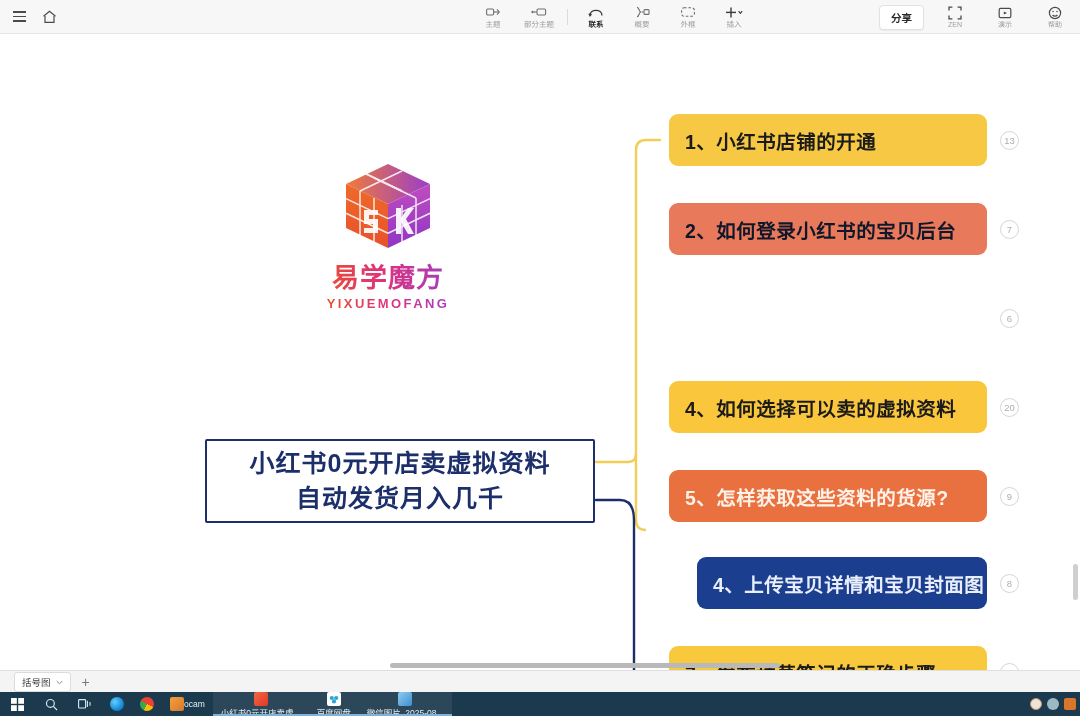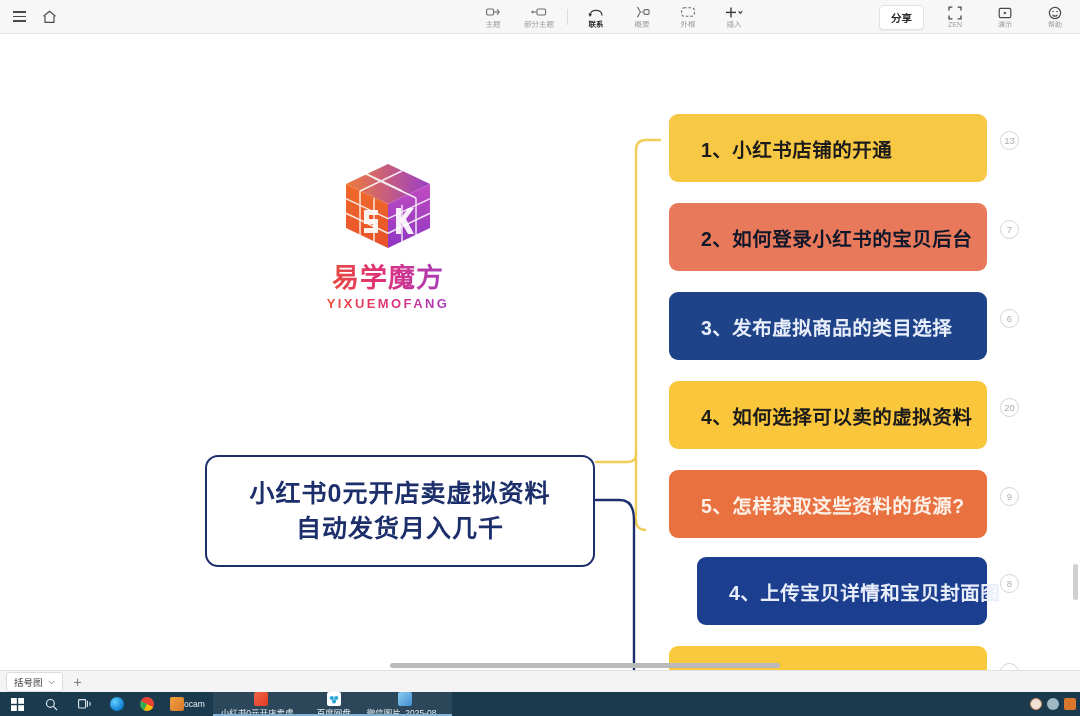--- a/index.html
+++ b/index.html
@@ -84,31 +84,31 @@
     -webkit-background-clip: text; background-clip: text; color: transparent;
   }
   .promo {
     position: absolute; left: 186px; top: 330px; width: 420px; text-align: center;
     font-size: 14.5px; font-weight: bold; color: #16205c; letter-spacing: .4px;
     white-space: nowrap;
   }
 
   
   .root-node {
-    position: absolute; left: 205px; top: 405px; width: 390px; height: 112px;
-    border: 2.5px solid #1c2f6b; border-radius: 13px; background: #ffffff;
+    position: absolute; left: 205px; top: 405px; width: 390px; height: 84px;
+    border: 2.5px solid #1c2f6b; border-radius: 2px; background: #ffffff;
     display: flex; flex-direction: column; align-items: center; justify-content: center;
-    color: #1c2f6b; cursor: pointer; margin-top: 16px;
+    color: #1c2f6b; cursor: pointer;
   }
   .root-line { font-size: 25px; font-weight: bold; letter-spacing: 1px; line-height: 35px; white-space: nowrap; }
 
   
   .topic {
-    position: absolute; height: 68px; border-radius: 9px;
-    display: flex; align-items: center; padding-left: 32px;
+    position: absolute; height: 52px; border-radius: 9px;
+    display: flex; align-items: center; padding-left: 16px;
     font-size: 19.5px; font-weight: bold; letter-spacing: .5px;
     cursor: pointer; white-space: nowrap;
   }
   .badge {
     position: absolute; width: 19px; height: 19px; border-radius: 50%;
     border: 1px solid #d5d5d5; background: #ffffff;
     display: flex; align-items: center; justify-content: center;
     font-size: 9.5px; color: #aeaeae; cursor: pointer;
   }
 
@@ -119,21 +119,21 @@
   }
   .vscroll {
     position: absolute; right: 2px; top: 530px; width: 5px; height: 36px;
     background: #cfcfcf; border-radius: 3px; cursor: pointer;
   }
 
   
   .tabbar {
     position: absolute; left: 0; top: 670px; width: 1080px; height: 22px;
     background: #f4f4f4; border-top: 1px solid #e0e0e0;
-    display: flex; align-items: center; padding-left: 6px; gap: 4px;
+    display: flex; align-items: center; padding-left: 14px; gap: 4px;
   }
   .sheet-tab {
     background: #ffffff; border: 1px solid #dcdcdc; border-radius: 3px;
     font-size: 9.5px; color: #3a3a3a; padding: 2px 7px; display: flex;
     align-items: center; gap: 5px; cursor: pointer;
   }
   .tab-add { font-size: 14px; color: #7a7a7a; padding: 0 7px; cursor: pointer; line-height: 14px; }
 
   
   .taskbar {
@@ -339,23 +339,20 @@
     <div class="topic" id="t0" style="left: 669px; top: 80px; width: 318px; background: rgb(247, 200, 67); color: rgb(27, 27, 27);">
         <span>1、小红书店铺的开通</span>
       </div>
     <div class="badge" id="b0" style="left: 1000px; top: 97px;">13</div>
 
     <div class="topic" id="t1" style="left: 669px; top: 169px; width: 318px; background: rgb(232, 121, 90); color: #0f172a;">
         <span>2、如何登录小红书的宝贝后台</span>
       </div>
     <div class="badge" id="b1" style="left: 1000px; top: 186px;">7</div>
 
-    <div class="topic" id="t2" style="left: 669px; top: 258px; width: 318px; background: rgb(31, 67, 137); color: rgb(233, 238, 251);">
-        <span>3、发布虚拟商品的类目选择</span>
-      </div>
     <div class="badge" id="b2" style="left: 1000px; top: 275px;">6</div>
 
     <div class="topic" id="t3" style="left: 669px; top: 347px; width: 318px; background: rgb(250, 198, 60); color: rgb(27, 27, 27);">
         <span>4、如何选择可以卖的虚拟资料</span>
       </div>
     <div class="badge" id="b3" style="left: 1000px; top: 364px;">20</div>
 
     <div class="topic" id="t4" style="left: 669px; top: 436px; width: 318px; background: rgb(232, 113, 63); color: rgb(253, 241, 232);">
         <span>5、怎样获取这些资料的货源?</span>
       </div>

